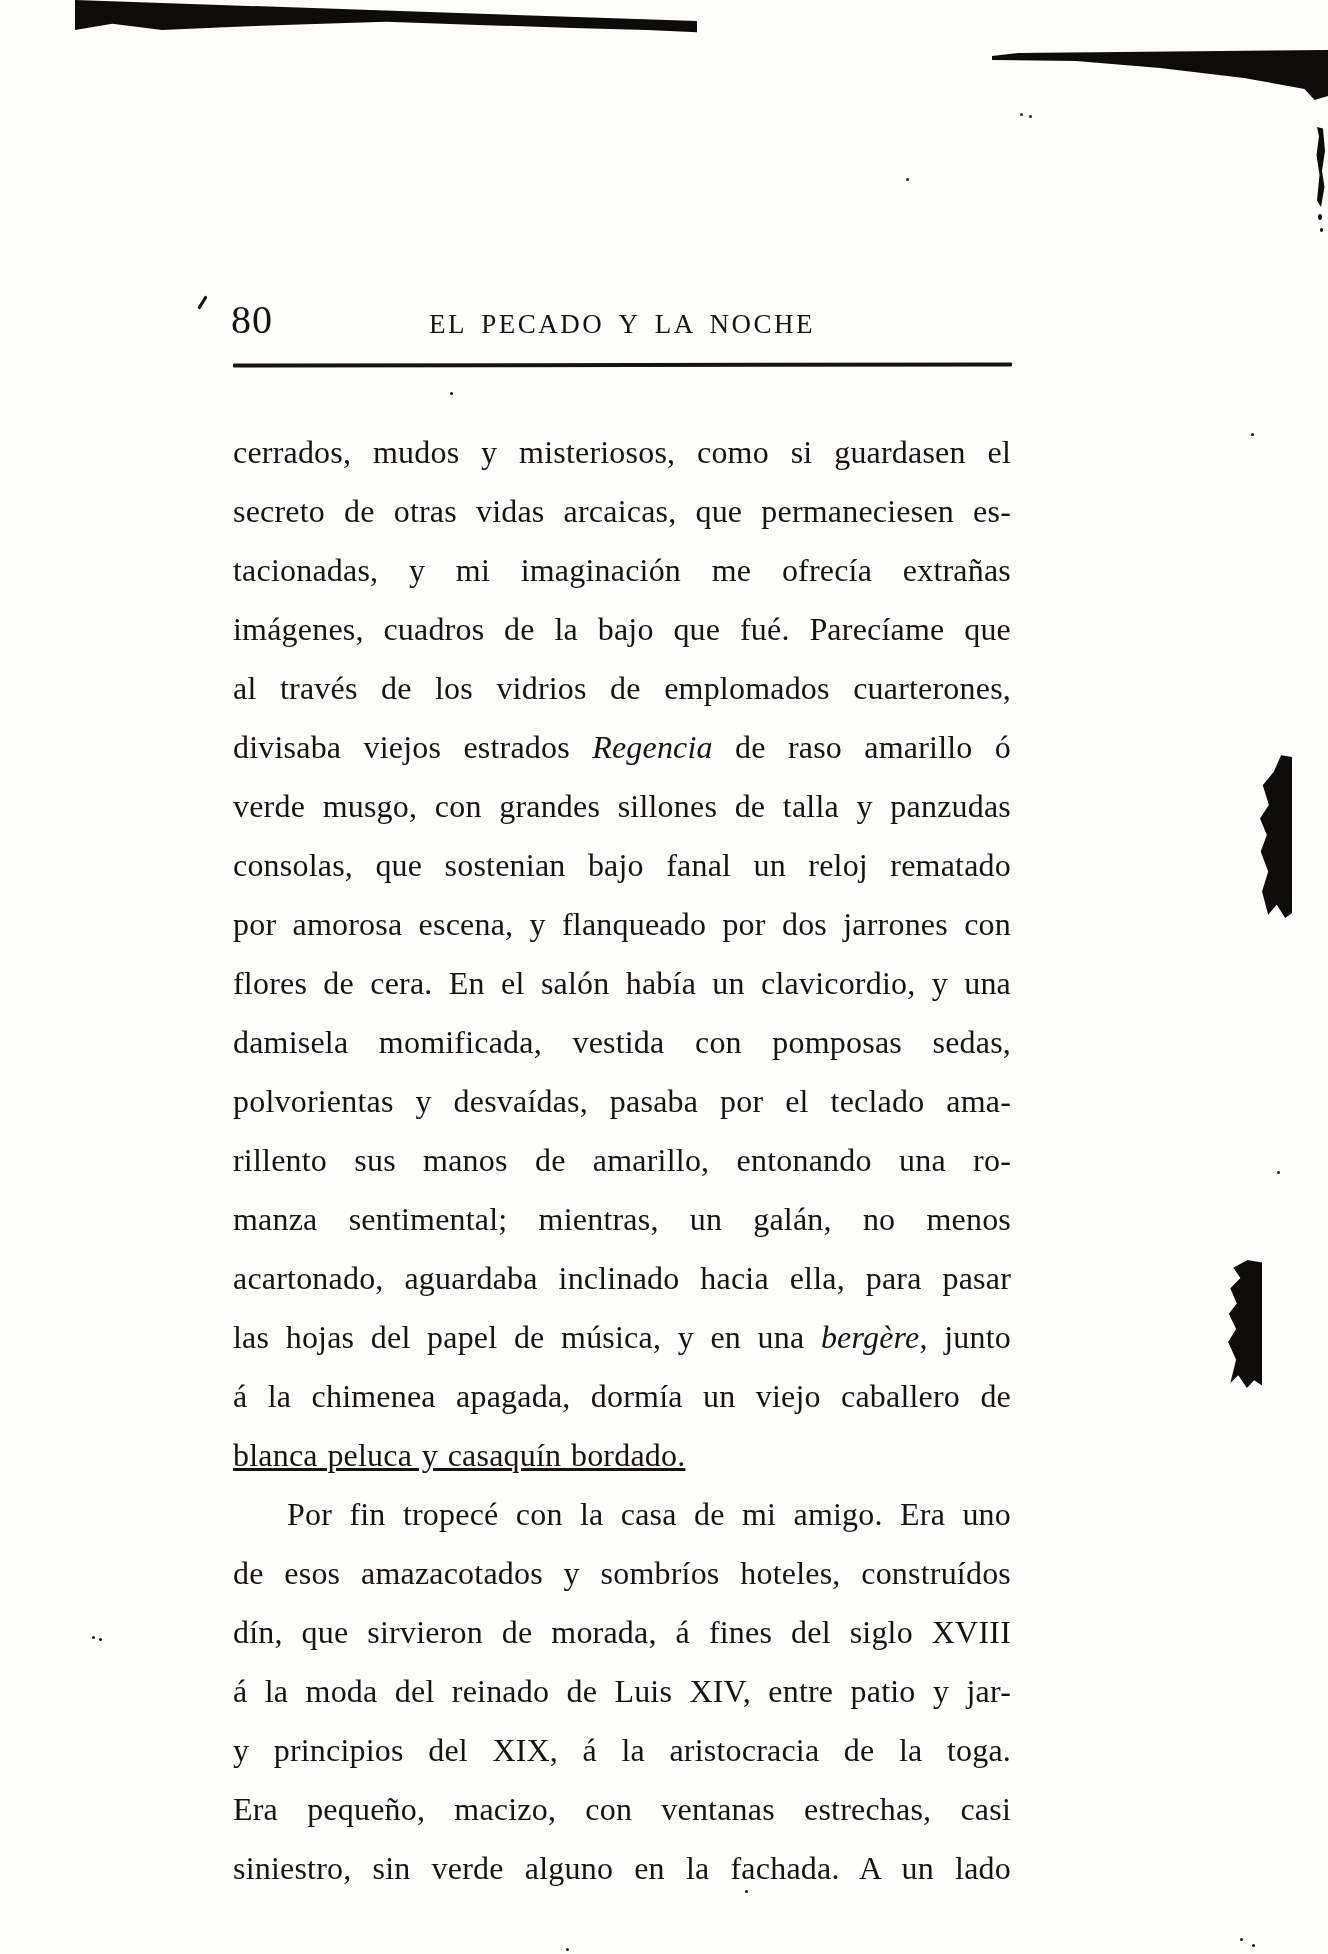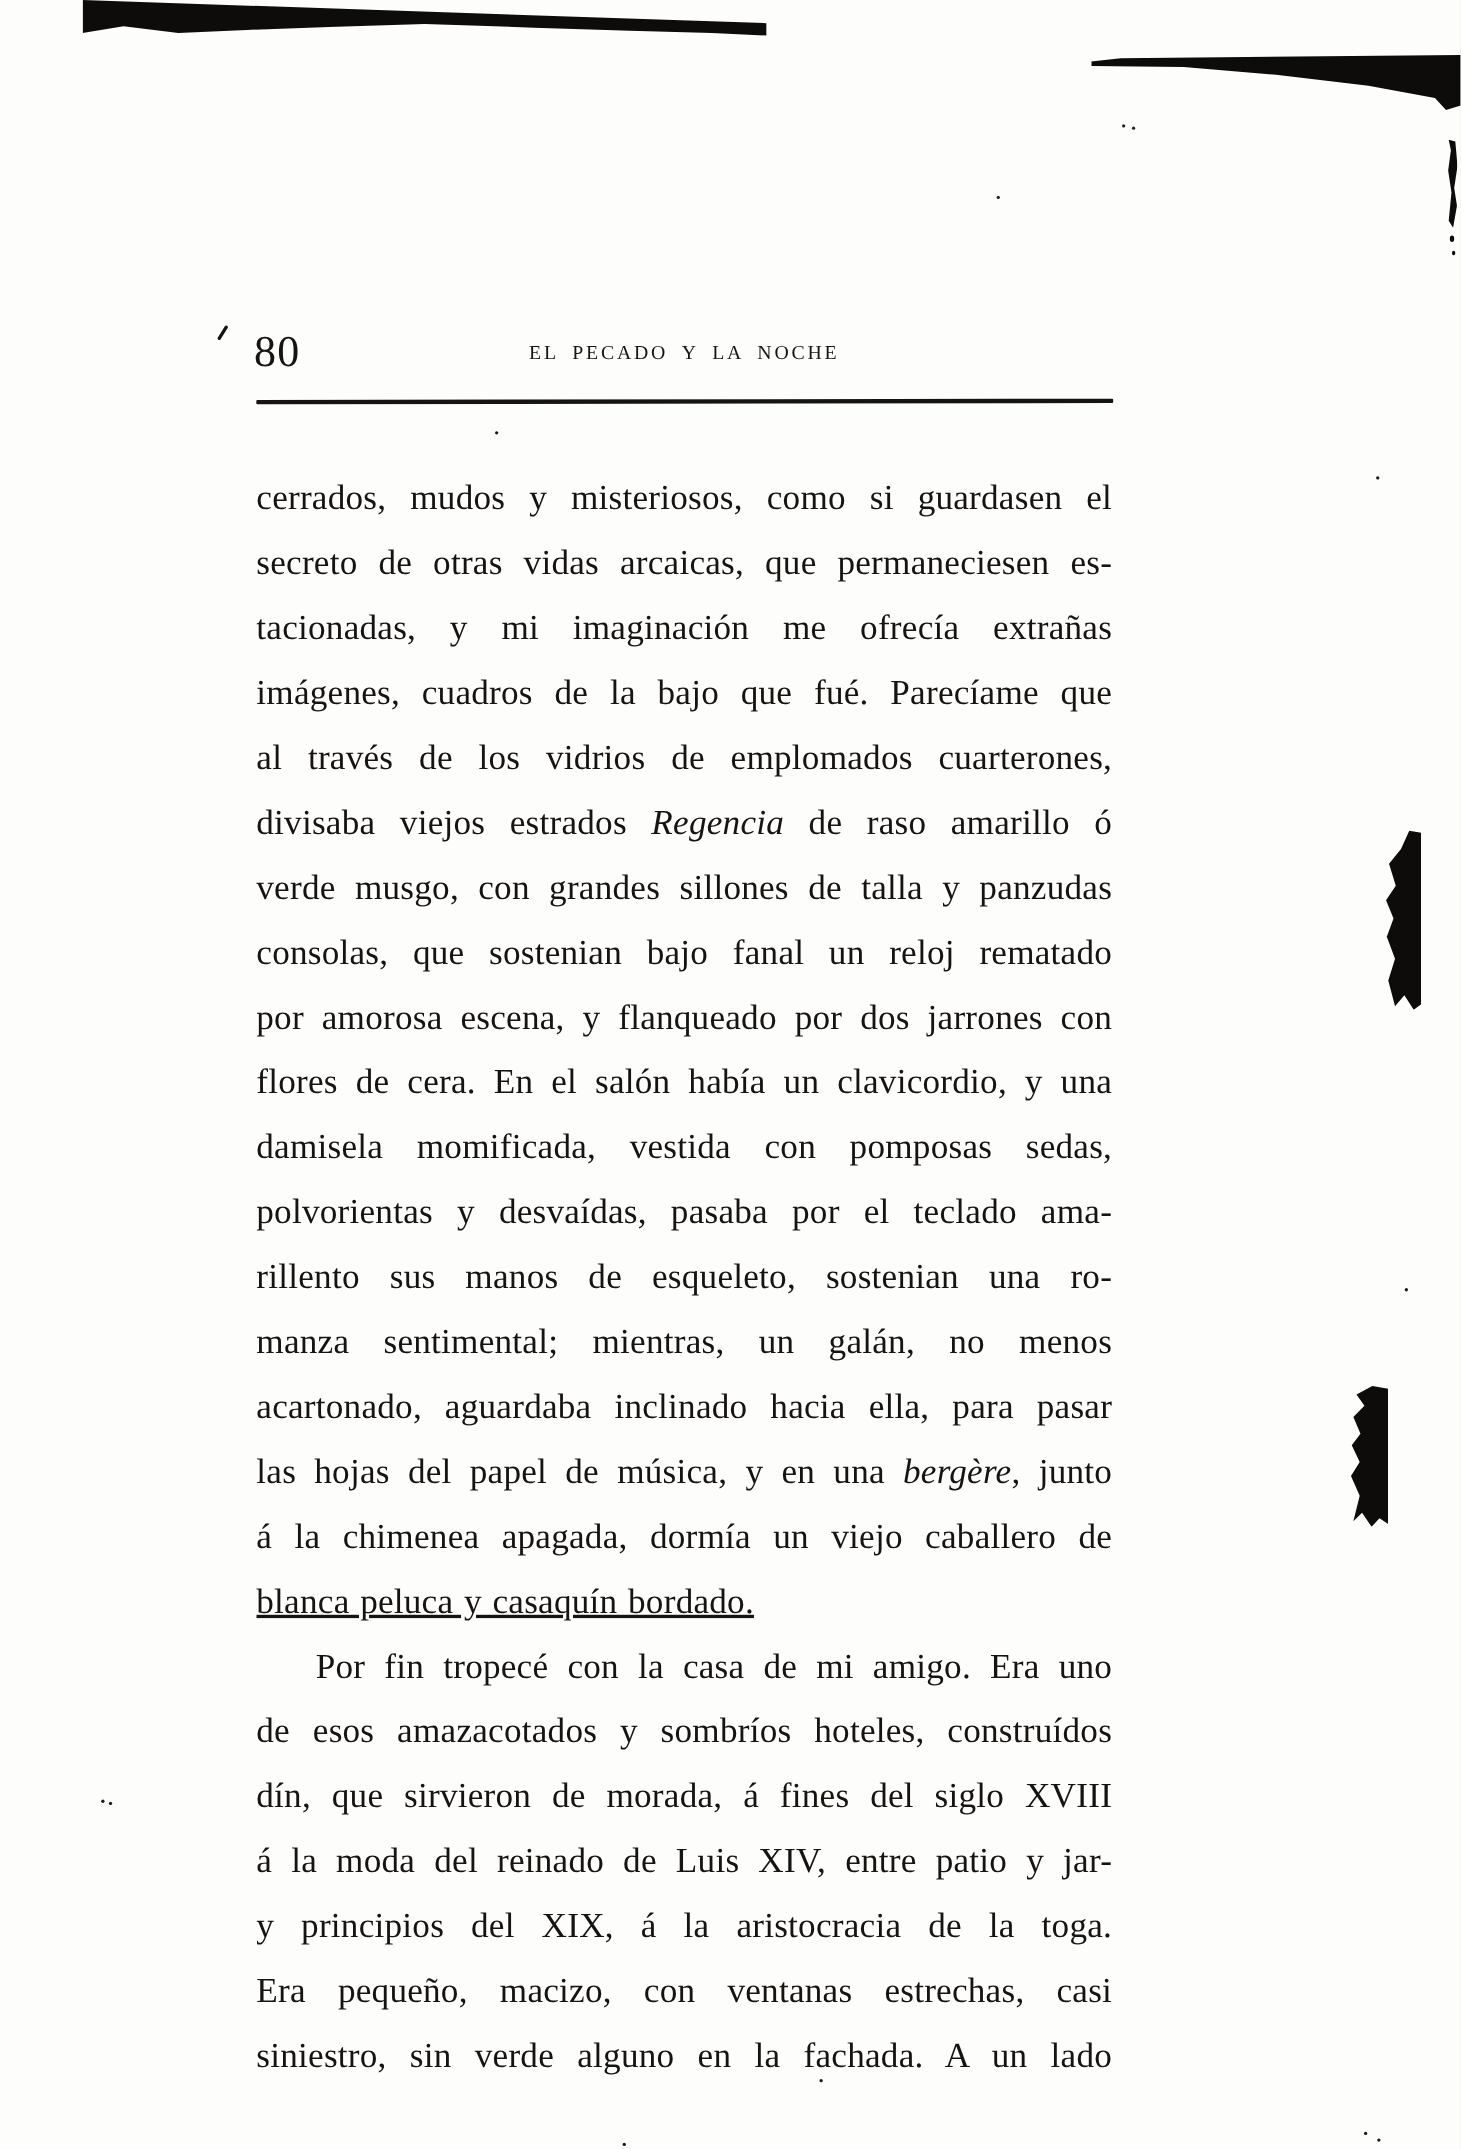--- a/index.html
+++ b/index.html
@@ -17,21 +17,21 @@
     overflow:hidden;
   }
 
   
   .page-number{
     position:absolute;left:231px;top:300px;
     font-size:40px;line-height:1;letter-spacing:1px;
   }
   .running-title{
     position:absolute;left:233px;top:311px;width:778px;
-    text-align:center;font-size:18px;line-height:1;
+    text-align:center;font-size:27px;line-height:1;
     letter-spacing:2.5px;word-spacing:6px;
   }
   .header-rule{
     position:absolute;left:233px;top:363px;width:779px;height:4px;
     background:var(--ink);transform:rotate(-0.08deg);
     border-radius:1px;
   }
   .tick-mark{
     position:absolute;left:201px;top:295px;width:3px;height:15px;
     background:var(--ink);transform:rotate(32deg);border-radius:2px;
@@ -126,21 +126,21 @@
         <div class="line"><span>tacionadas, y mi imaginación me ofrecía extrañas</span></div>
         <div class="line"><span>imágenes, cuadros de la bajo que fué. Parecíame que</span></div>
         <div class="line"><span>al través de los vidrios de emplomados cuarterones,</span></div>
         <div class="line"><span>divisaba viejos estrados </span><i>Regencia</i><span> de raso amarillo ó</span></div>
         <div class="line"><span>verde musgo, con grandes sillones de talla y panzudas</span></div>
         <div class="line"><span>consolas, que sostenian bajo fanal un reloj rematado</span></div>
         <div class="line"><span>por amorosa escena, y flanqueado por dos jarrones con</span></div>
         <div class="line"><span>flores de cera. En el salón había un clavicordio, y una</span></div>
         <div class="line"><span>damisela momificada, vestida con pomposas sedas,</span></div>
         <div class="line"><span>polvorientas y desvaídas, pasaba por el teclado ama-</span></div>
-        <div class="line"><span>rillento sus manos de esqueleto, sostenian una ro-</span></div>
+        <div class="line"><span>rillento sus manos de amarillo, entonando una ro-</span></div>
         <div class="line"><span>manza sentimental; mientras, un galán, no menos</span></div>
         <div class="line"><span>acartonado, aguardaba inclinado hacia ella, para pasar</span></div>
         <div class="line"><span>las hojas del papel de música, y en una </span><i>bergère</i><span>, junto</span></div>
         <div class="line"><span>á la chimenea apagada, dormía un viejo caballero de</span></div>
         <div class="line flush"><span>blanca peluca y casaquín bordado.</span></div>
       </div>
       <div>
         <div class="line indent"><span>Por fin tropecé con la casa de mi amigo. Era uno</span></div>
         <div class="line"><span>de esos amazacotados y sombríos hoteles, construídos</span></div>
         <div class="line"><span>dín, que sirvieron de morada, á fines del siglo XVIII</span></div>

